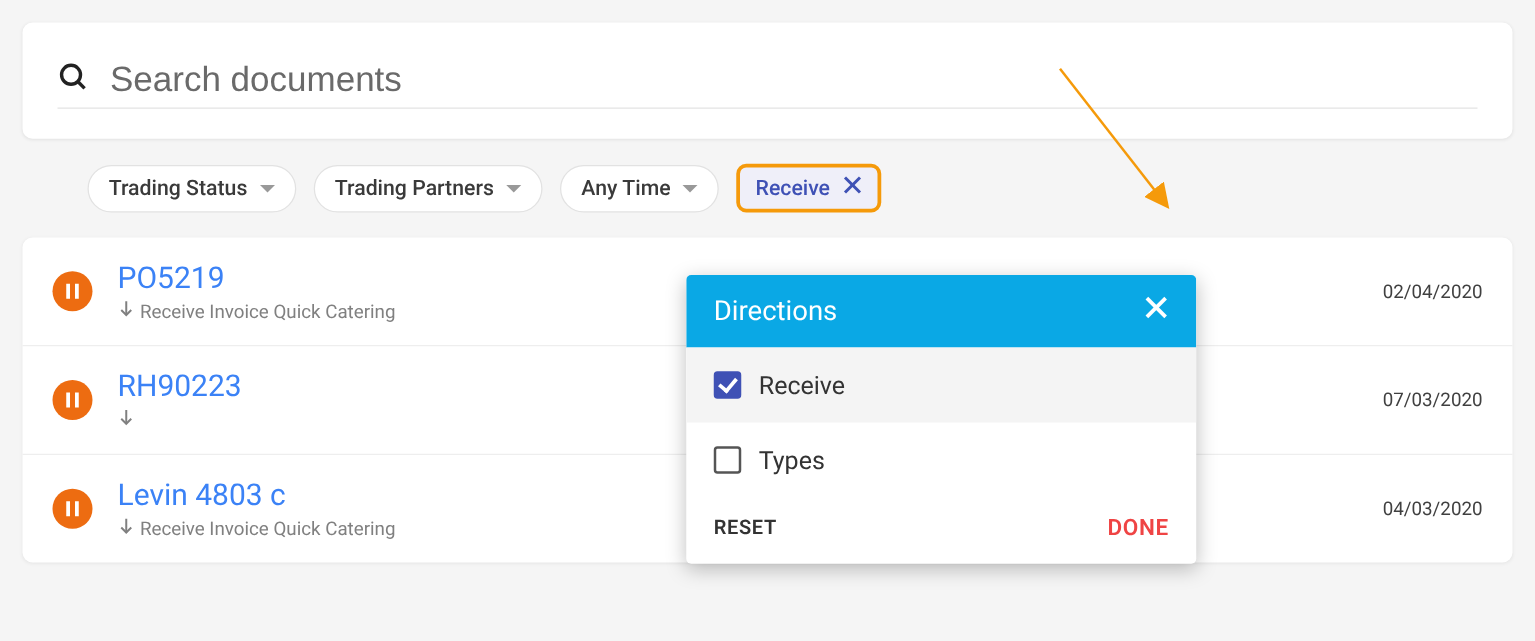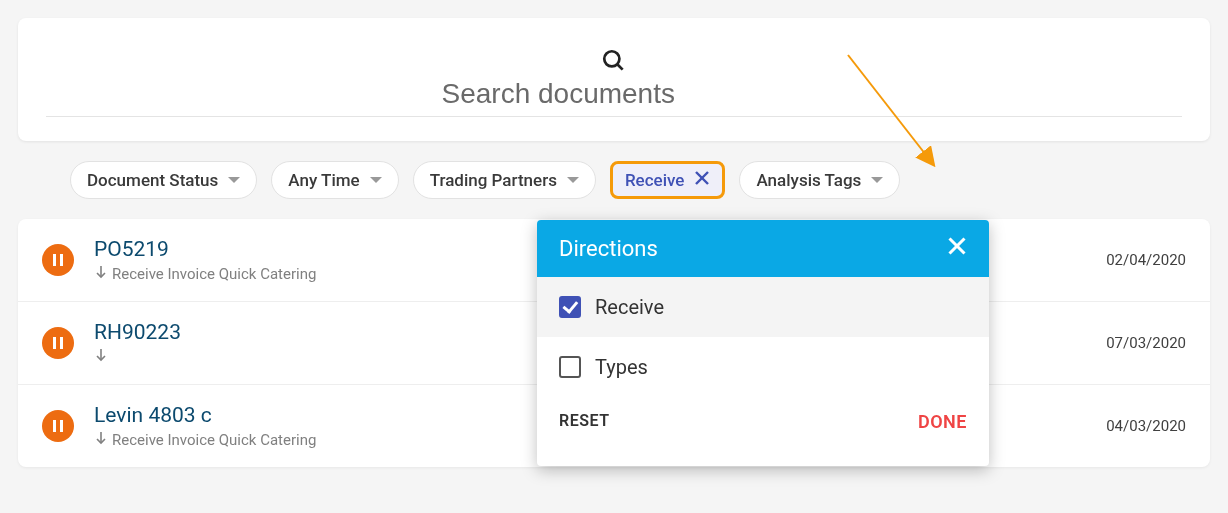--- a/index.html
+++ b/index.html
@@ -16,21 +16,20 @@
     margin: 18px 18px 0 18px;
     border-radius: 8px;
     box-shadow: 0 1px 3px rgba(0,0,0,0.08);
     padding: 30px 28px 24px 28px;
   }
   .search-row {
     display: flex;
     align-items: center;
     border-bottom: 1px solid #e4e4e4;
     padding-bottom: 6px;
-    flex-direction: column;
   }
   .search-row svg { flex: 0 0 auto; }
   .search-input {
     border: none;
     outline: none;
     font-size: 28px;
     color: #555;
     margin-left: 16px;
     flex: 1;
     background: transparent;
@@ -99,31 +98,31 @@
     width:3px; height:12px;
     background:#fff;
     margin-right:4px;
   }
   .badge-pause::after {
     content:"";
     width:3px; height:12px;
     background:#fff;
   }
   .doc-main { flex:1; }
-  .doc-title { font-size:21px; color:#0c4a6e; margin-bottom:4px; }
+  .doc-title { font-size:24px; color:#3b82f6; margin-bottom:4px; }
   .doc-sub { font-size:15px; color:#808080; display:flex; align-items:center; gap:4px;}
   .doc-date { font-size:15px; color:#404040; white-space:nowrap; }
   .arrow-down { display:inline-block; }
 
   
   .directions-popup {
     position:absolute;
-    left: 537px;
+    left: 549px;
     top: 220px;
-    width: 452px;
+    width: 408px;
     background:#fff;
     border-radius:4px;
     box-shadow: 0 4px 16px rgba(0,0,0,0.25);
     z-index: 100;
     overflow:hidden;
   }
   .popup-header {
     background:#0aa8e5;
     color:#fff;
     padding: 16px 22px;
@@ -156,21 +155,21 @@
   .cb.checked::after {
     content:"";
     width:6px; height:11px;
     border: solid #fff;
     border-width: 0 3px 3px 0;
     transform: rotate(40deg) translate(-1px,-1px);
   }
   .popup-footer {
     display:flex;
     justify-content:space-between;
-    padding: 14px 22px 34px 22px;
+    padding: 14px 22px 18px 22px;
     font-weight:600;
   }
   .reset-btn { color:#333; cursor:pointer; font-size:16px; letter-spacing:.5px;}
   .done-btn { color:#ef4444; cursor:pointer; font-size:18px; letter-spacing:.5px;}
 
   
   .anno-arrow {
     position:absolute;
     left: 838px;
     top: 50px;
@@ -188,43 +187,39 @@
         <circle cx="10" cy="10" r="7"></circle>
           <line x1="20" y1="20" x2="15" y2="15"></line>
       </svg>
     </span>
     <input class="search-input" placeholder="Search documents" style="">
   </div>
 </div>
 
 <div class="filter-bar">
   <div class="chip">
-    <span>Document Status</span>
+    <span>Trading Status</span>
+    <span class="caret"></span>
+  </div>
+  <div class="chip">
+    <span>Trading Partners</span>
     <span class="caret"></span>
   </div>
   <div class="chip">
     <span>Any Time</span>
-    <span class="caret"></span>
-  </div>
-  <div class="chip">
-    <span>Trading Partners</span>
     <span class="caret"></span>
   </div>
   <div class="chip active">
     <span>Receive</span>
     <span class="close-x">
       <svg width="16" height="16" viewBox="0 0 16 16" stroke="#3f51b5" stroke-width="2.4">
           <line x1="2" y1="2" x2="14" y2="14"></line>
           <line x1="14" y1="2" x2="2" y2="14"></line>
         </svg>
     </span>
-  </div>
-  <div class="chip">
-    <span>Analysis Tags</span>
-    <span class="caret"></span>
   </div>
 </div>
 
 <div class="doc-list">
   <div class="doc-row">
     <div class="badge-pause"></div>
     <div class="doc-main">
       <div class="doc-title">PO5219</div>
       <div class="doc-sub">
         <span class="arrow-down">

